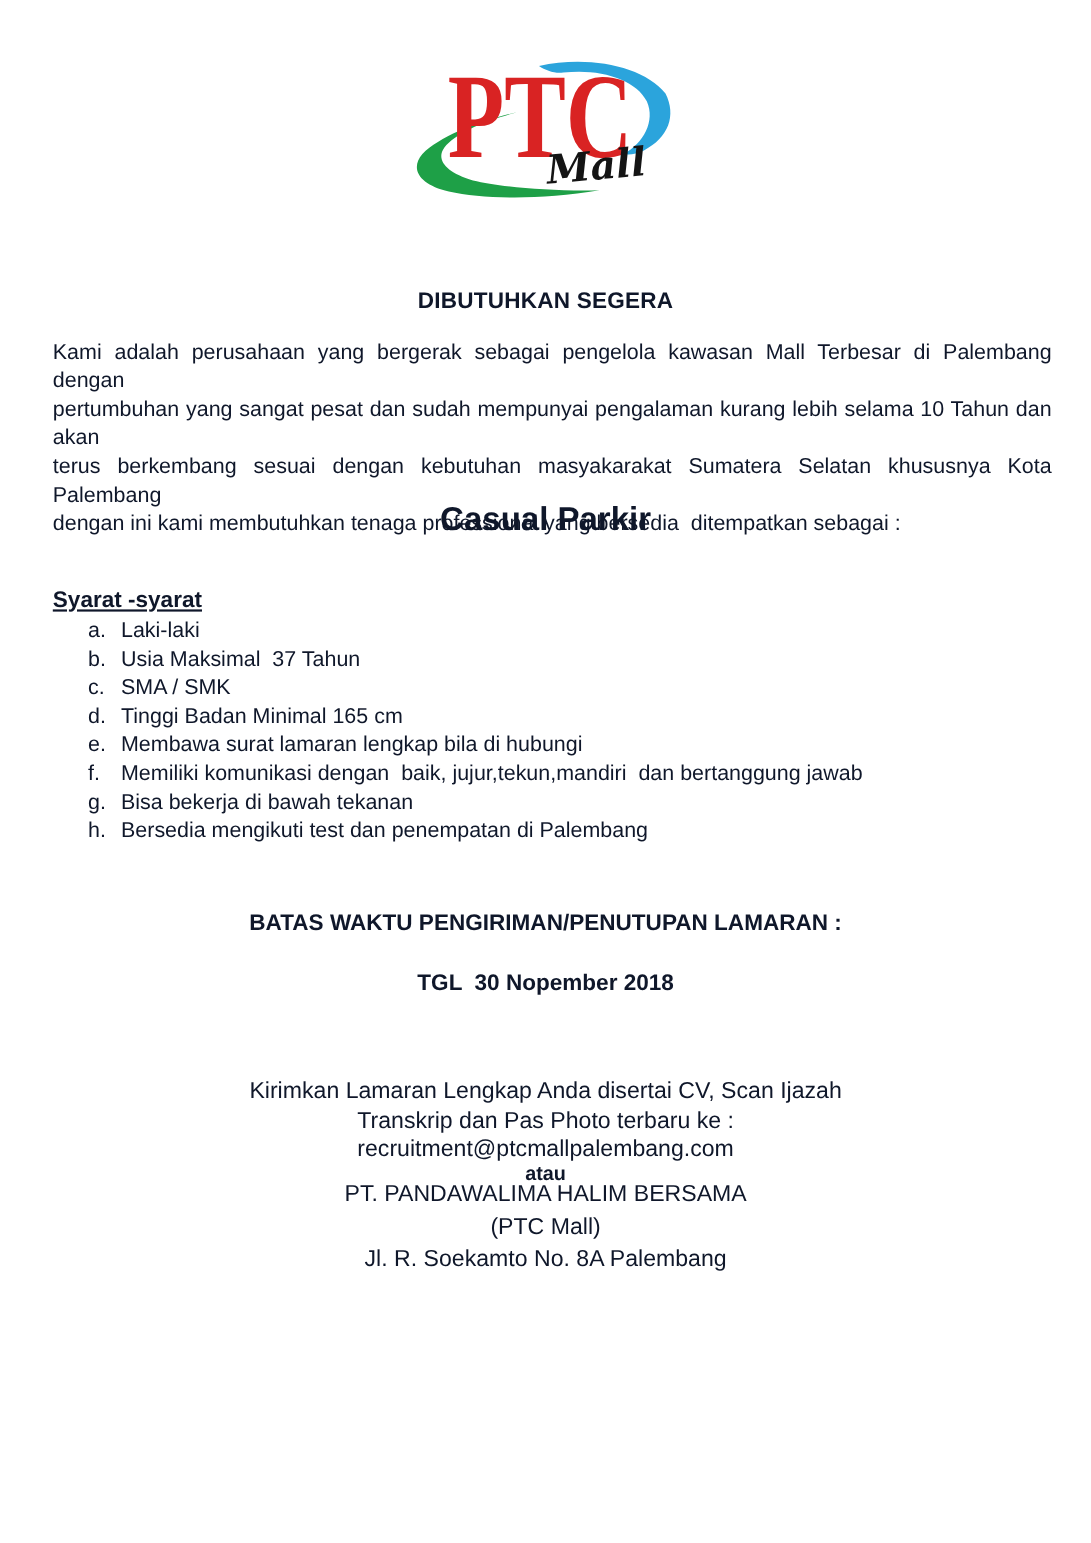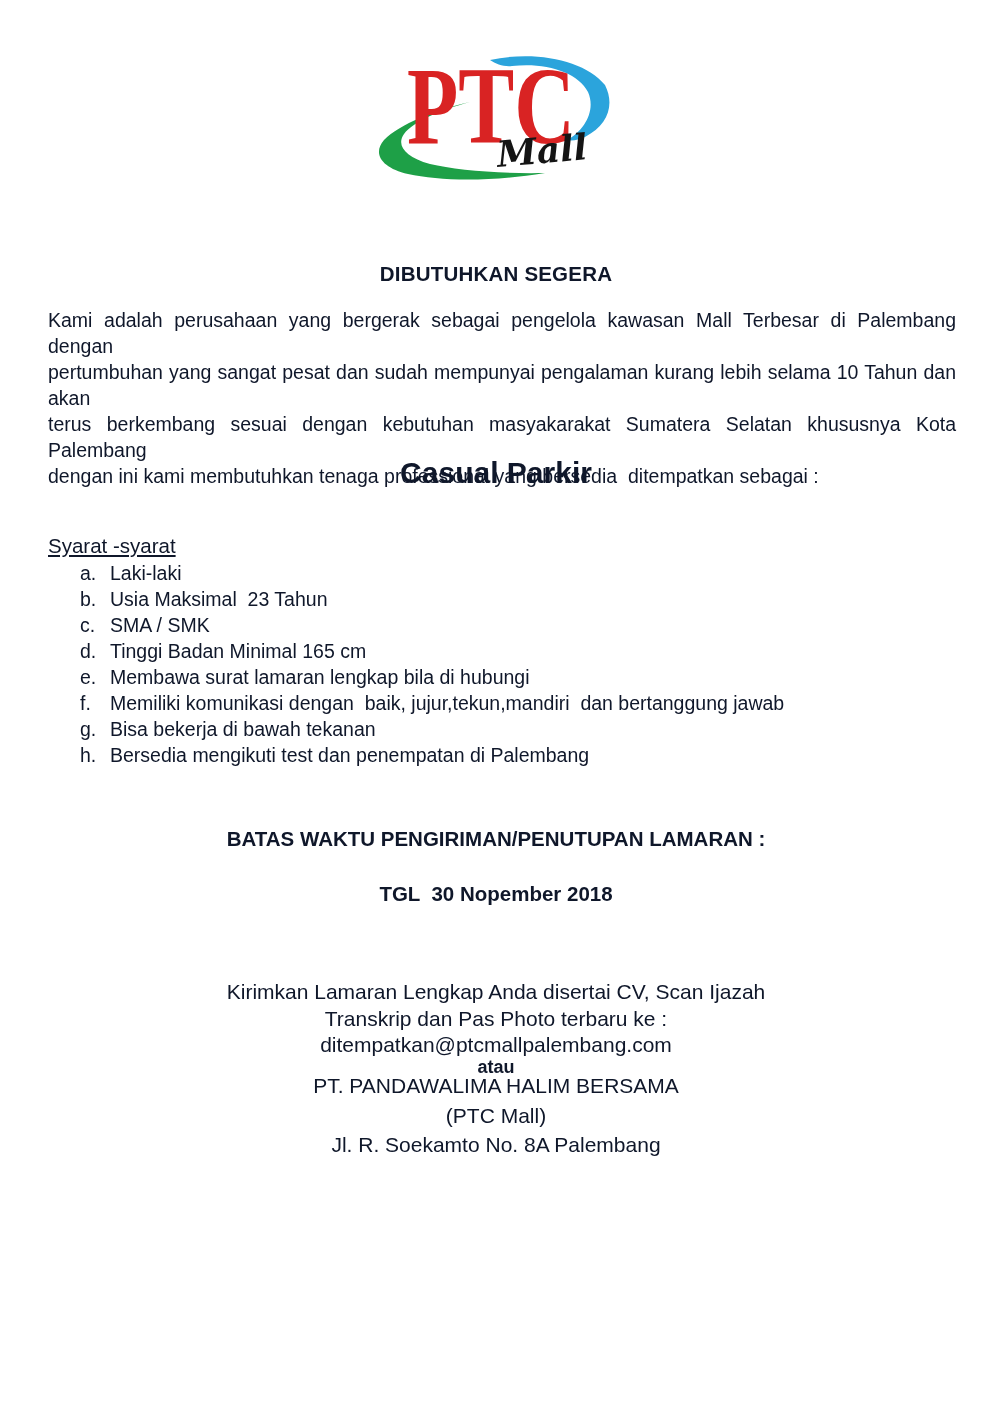--- a/index.html
+++ b/index.html
@@ -33,21 +33,21 @@
   
   .position-title {
     left: 0; right: 0; top: 455px;
     text-align: center;
     font-size: 30px; font-weight: bold; line-height: 36px;
   }
 
   
   .req-heading {
     left: 48px; top: 533px;
-    font-size: 20.5px; font-weight: normal;
+    font-size: 20.5px; font-weight: bold;
     text-decoration: underline;
     line-height: 26px;
   }
   .req-list { left: 80px; top: 560px; width: 860px; }
   .req-item { display: flex; line-height: 26px; font-size: 19.5px; }
   .req-marker { width: 30px; flex: 0 0 30px; }
   .req-text { white-space: pre-wrap; text-align: right; }
 
   
   .deadline-heading {
@@ -108,21 +108,21 @@
 
   <div class="abs req-heading">Syarat -syarat</div>
 
   <div class="abs req-list">
     <div class="req-item">
       <span class="req-marker">a.</span>
       <span class="req-text">Laki-laki</span>
     </div>
     <div class="req-item">
       <span class="req-marker">b.</span>
-      <span class="req-text">Usia Maksimal  23 Tahun</span>
+      <span class="req-text">Usia Maksimal  37 Tahun</span>
     </div>
     <div class="req-item">
       <span class="req-marker">c.</span>
       <span class="req-text">SMA / SMK</span>
     </div>
     <div class="req-item">
       <span class="req-marker">d.</span>
       <span class="req-text">Tinggi Badan Minimal 165 cm</span>
     </div>
     <div class="req-item">
@@ -142,21 +142,21 @@
       <span class="req-text">Bersedia mengikuti test dan penempatan di Palembang</span>
     </div>
   </div>
 
   <div class="abs deadline-heading">BATAS WAKTU PENGIRIMAN/PENUTUPAN LAMARAN :</div>
   <div class="abs deadline-date">TGL  30 Nopember 2018</div>
 
   <div class="abs contact-send">
     <div>Kirimkan Lamaran Lengkap Anda disertai CV, Scan Ijazah</div>
     <div>Transkrip dan Pas Photo terbaru ke :</div>
-    <div>ditempatkan@ptcmallpalembang.com</div>
+    <div>recruitment@ptcmallpalembang.com</div>
   </div>
 
   <div class="abs contact-sep">atau</div>
 
   <div class="abs contact-company">
     <div>PT. PANDAWALIMA HALIM BERSAMA</div>
     <div>(PTC Mall)</div>
     <div>Jl. R. Soekamto No. 8A Palembang</div>
   </div>
 

